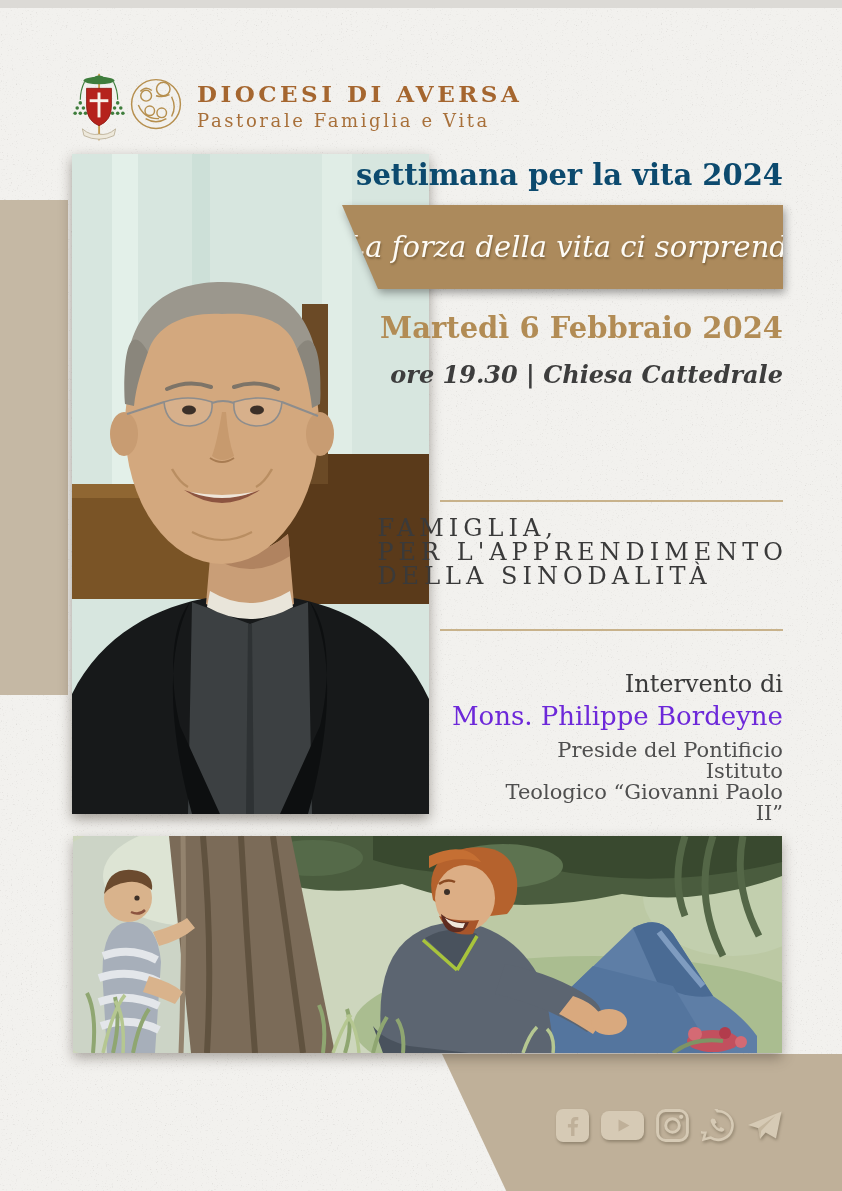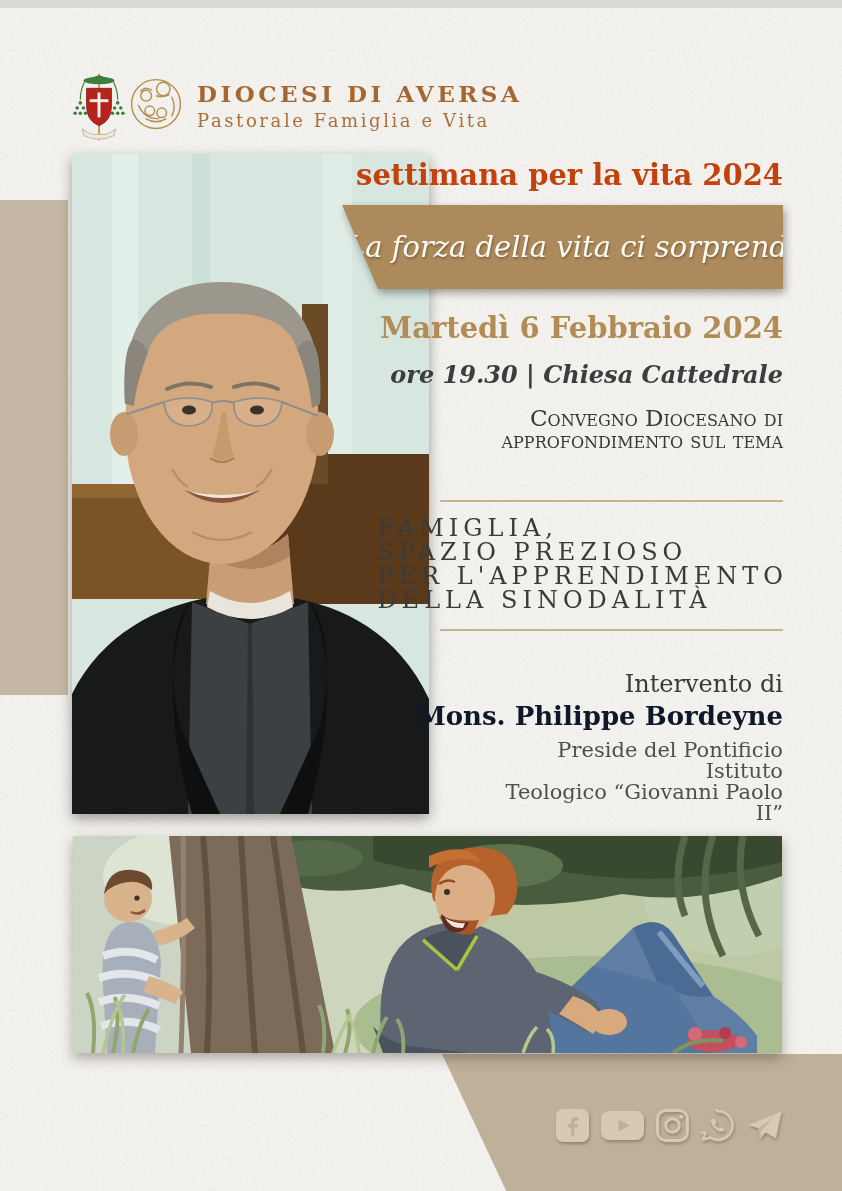--- a/index.html
+++ b/index.html
@@ -20,37 +20,37 @@
   .org{left:197px;top:72px;z-index:3;color:#a5662f;}
   .org-name{font-size:23px;font-weight:bold;letter-spacing:3.5px;white-space:nowrap;}
   .org-sub{font-size:18px;font-weight:normal;letter-spacing:2.6px;color:#a8703a;margin-top:3px;white-space:nowrap;}
   
   .portrait{left:72px;top:146px;width:357px;height:660px;z-index:3;
     box-shadow:0 5px 12px rgba(60,50,40,.45);}
   .family{left:73px;top:828px;width:709px;height:217px;z-index:3;
     box-shadow:0 5px 12px rgba(60,50,40,.4);}
   .portrait svg,.family svg{display:block;}
   
-  .series-title{top:150px;right:59px;font-size:29px;font-weight:bold;color:#c2410c;white-space:nowrap;z-index:3;}
+  .series-title{top:150px;right:59px;font-size:29px;font-weight:bold;color:#0c4a6e;white-space:nowrap;z-index:3;}
   .banner-wrap{left:342px;top:197px;width:441px;height:84px;z-index:4;
     filter:drop-shadow(2px 4px 4px rgba(0,0,0,.35));}
   .banner{width:100%;height:100%;background:#ac8a5c;
     clip-path:polygon(0 0,100% 0,100% 100%,36px 100%);
     display:flex;align-items:center;justify-content:center;}
   .banner-text{font-style:italic;font-size:29px;color:#fdfbf5;padding-left:26px;white-space:nowrap;
     text-shadow:1px 2px 2px rgba(80,60,30,.45);}
   .date-line{top:303px;right:59px;font-size:29px;font-weight:bold;color:#b28c55;white-space:nowrap;z-index:3;}
   .time-line{top:352px;right:59px;font-size:24px;font-weight:bold;font-style:italic;color:#3d3d3d;white-space:nowrap;z-index:3;}
   .desc{top:399px;right:59px;text-align:right;font-variant:small-caps;font-size:23px;line-height:22px;color:#383838;z-index:3;}
   .rule{left:440px;width:343px;height:2px;background:#c8b28b;z-index:3;}
   .rule1{top:492px;} .rule2{top:621px;}
   .topic{top:508px;right:59px;text-align:left;font-size:24px;font-weight:normal;
     letter-spacing:5px;margin-right:-5px;line-height:24px;color:#3a3a3a;z-index:3;white-space:nowrap;}
   .speaker-intro{top:662px;right:59px;font-size:24px;color:#3a3a3a;white-space:nowrap;z-index:3;}
-  .speaker-name{top:693px;right:59px;font-size:26px;font-weight:bold;color:#0f172a;white-space:nowrap;z-index:3;}
+  .speaker-name{top:693px;right:59px;font-size:26px;font-weight:normal;color:#6d28d9;white-space:nowrap;z-index:3;}
   .speaker-role{top:732px;right:59px;width:300px;text-align:right;font-size:21px;line-height:21px;
     color:#4f4f4f;z-index:3;white-space:pre-line;}
   
   .handle{top:1066px;right:55px;font-size:27px;letter-spacing:1px;color:#d6cab5;z-index:3;
     text-shadow:1px 2px 2px rgba(92,80,60,.55), -1px -1px 1px rgba(255,252,245,.35);white-space:nowrap;}
   .social-row{top:1101px;right:59px;display:flex;gap:12px;align-items:center;z-index:3;
     filter:drop-shadow(1px 2px 1.5px rgba(92,80,60,.45));}
   .social-row svg{display:block;}
 </style>
 </head>
@@ -171,30 +171,25 @@
 
   <div class="abs banner-wrap">
     <div class="banner">
       <span class="banner-text">La forza della vita ci sorprende</span>
     </div>
   </div>
 
   <div class="abs date-line">Martedì 6 Febbraio 2024</div>
   <div class="abs time-line">ore 19.30 | Chiesa Cattedrale</div>
 
-  <div class="abs desc">
-    <div>Convegno Diocesano di</div>
-    <div>approfondimento sul tema</div>
-  </div>
 
   <div class="abs rule rule1"></div>
 
   <div class="abs topic">
     <div>FAMIGLIA,</div>
-    <div>SPAZIO PREZIOSO</div>
     <div>PER L'APPRENDIMENTO</div>
     <div>DELLA SINODALITÀ</div>
   </div>
 
   <div class="abs rule rule2"></div>
 
   <div class="abs speaker-intro">Intervento di</div>
   <div class="abs speaker-name">Mons. Philippe Bordeyne</div>
   <div class="abs speaker-role">Preside del Pontificio  Istituto
 Teologico “Giovanni Paolo II”</div>

